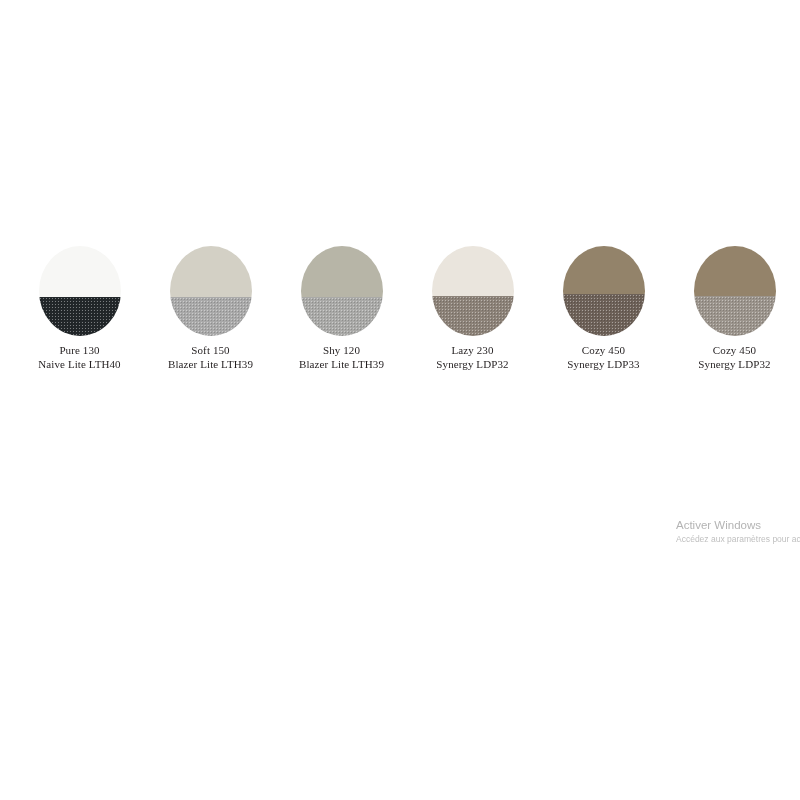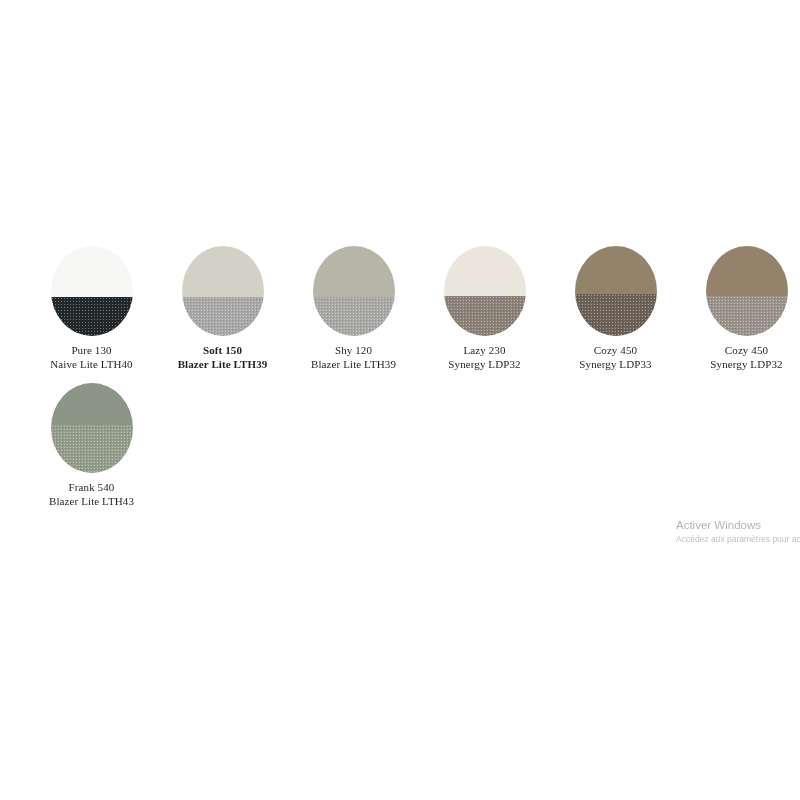--- a/index.html
+++ b/index.html
@@ -24,21 +24,20 @@
   }
 
   .swatch-row {
     display: flex;
     flex-direction: row;
     align-items: center;
     justify-content: flex-start;
     padding-left: 14px;
     box-sizing: border-box;
     width: 720px;
-    margin-left: 12px;
   }
   .swatch-row.row-2 {
     margin-top: 12px;
   }
 
   .swatch-cell {
     width: 131px;
     flex: 0 0 131px;
     display: flex;
     flex-direction: column;
@@ -134,21 +133,21 @@
         <div class="caption" style="color: rgb(35, 31, 32);">
           <span class="name">Pure 130</span>
           <span class="code">Naive Lite LTH40</span>
         </div>
       </div>
       <div class="swatch-cell">
         <div class="chip">
           <div class="half top" style="height: 57%; background: rgb(211, 208, 197);"></div>
           <div class="half bottom" style="height: 43%; background: rgb(169, 169, 169);"></div>
         </div>
-        <div class="caption" style="color: rgb(35, 31, 32); font-weight: bold;">
+        <div class="caption" style="color: rgb(35, 31, 32);">
           <span class="name">Soft 150</span>
           <span class="code">Blazer Lite LTH39</span>
         </div>
       </div>
       <div class="swatch-cell">
         <div class="chip">
           <div class="half top" style="height: 57%; background: rgb(183, 181, 167);"></div>
           <div class="half bottom" style="height: 43%; background: rgb(169, 169, 167);"></div>
         </div>
         <div class="caption" style="color: rgb(35, 31, 32);">
@@ -181,29 +180,19 @@
           <div class="half top" style="height: 55%; background: rgb(148, 131, 106);"></div>
           <div class="half bottom" style="height: 45%; background: rgb(155, 148, 140);"></div>
         </div>
         <div class="caption" style="color: rgb(35, 31, 32);">
           <span class="name">Cozy 450</span>
           <span class="code">Synergy LDP32</span>
         </div>
       </div>
     </div>
   <div class="swatch-row row-2">
-      <div class="swatch-cell">
-        <div class="chip">
-          <div class="half top" style="height: 47%; background: rgb(139, 150, 134);"></div>
-          <div class="half bottom" style="height: 53%; background: rgb(148, 158, 140);"></div>
-        </div>
-        <div class="caption" style="color: rgb(35, 31, 32);">
-          <span class="name">Frank 540</span>
-          <span class="code">Blazer Lite LTH43</span>
-        </div>
-      </div>
     </div>
 </div>
 
 <div id="activation-watermark">
   <span class="wm-title">Activer Windows</span>
   <span class="wm-sub">Accédez aux paramètres pour activer W</span>
 </div>
 
 </body></html>

